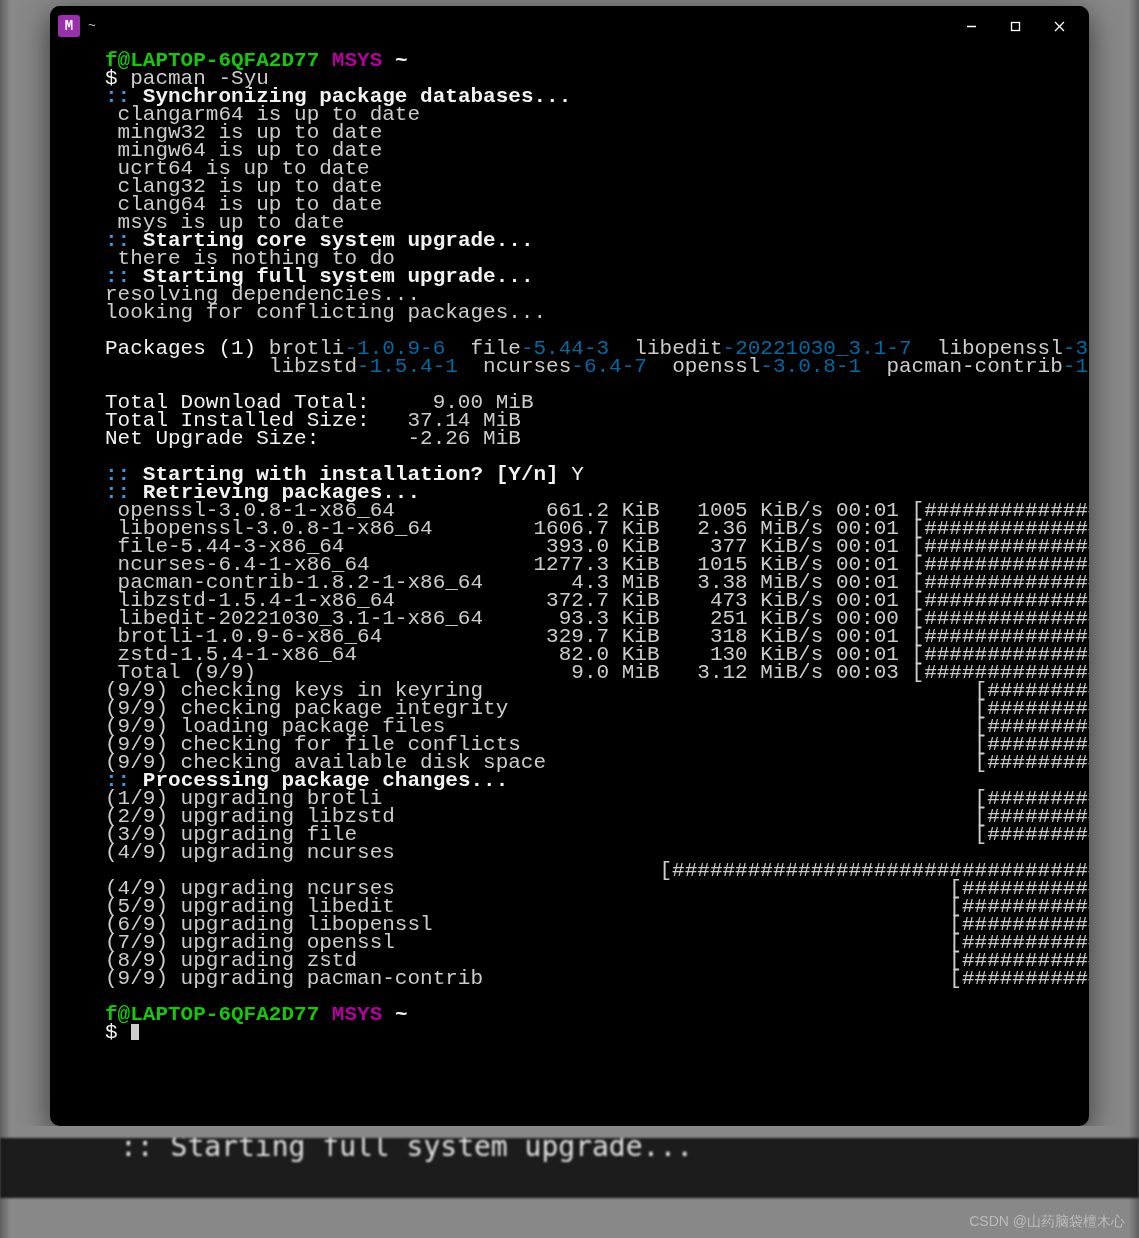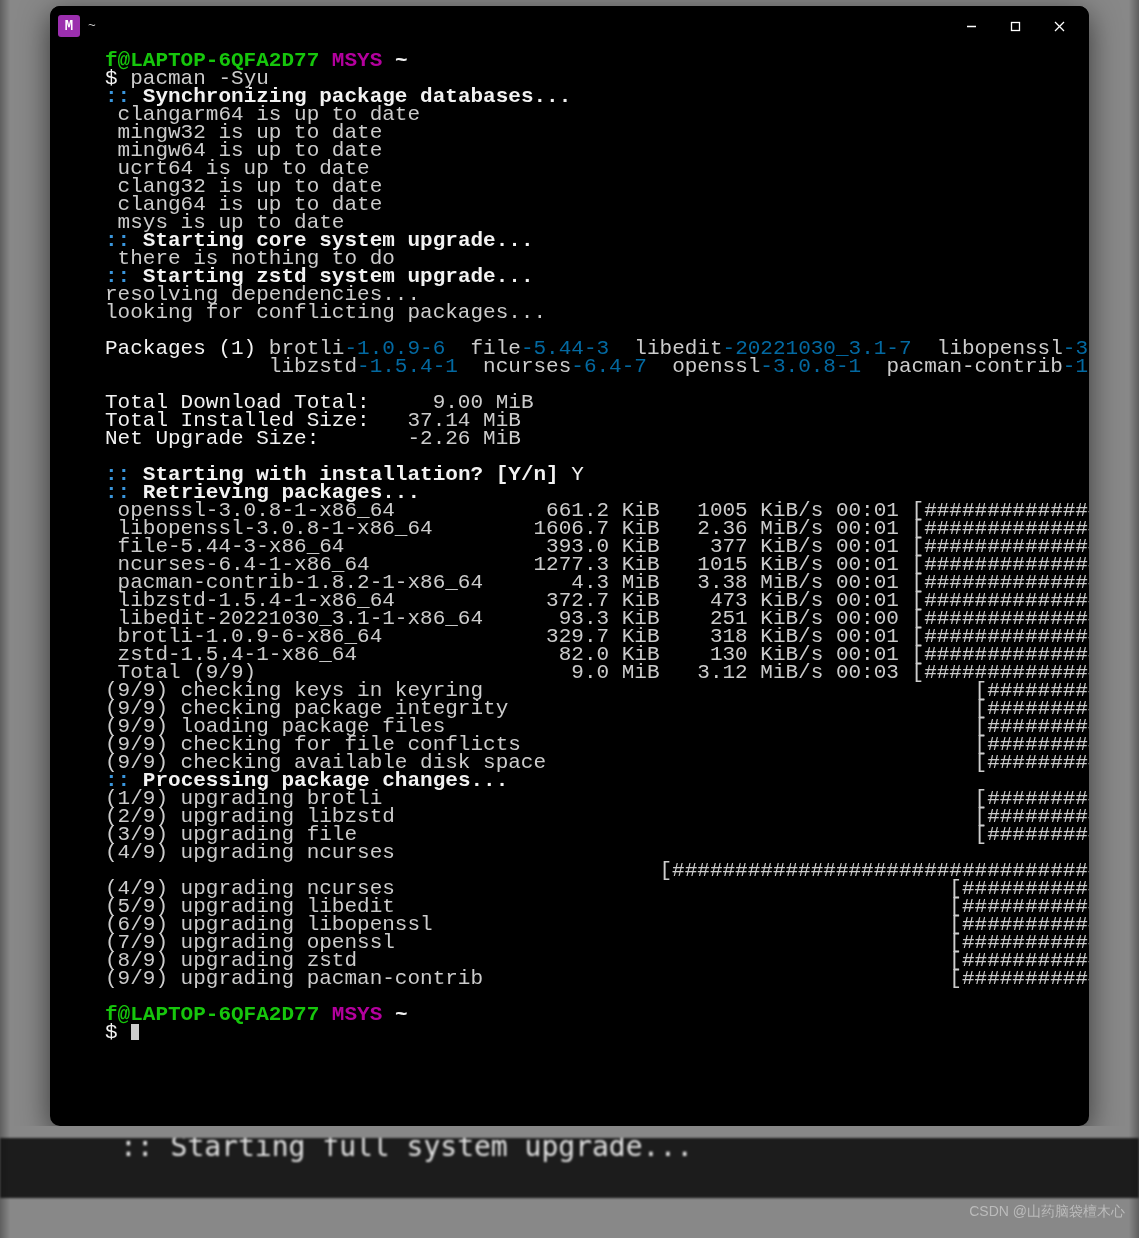--- a/index.html
+++ b/index.html
@@ -10,21 +10,21 @@
   .titlebar .btn{width:44px;height:30px;display:flex;align-items:center;justify-content:center;color:#fff;font-size:12px;}
   .titlebar .btn svg{stroke:#fff;stroke-width:1.3;fill:none;}
   .term{flex:1;padding:6px 8px 8px 8px;color:#ccc;white-space:pre;overflow:hidden;font-size:21px;margin-left:47px;}
   .g{color:#16c60c;}
   .m{color:#b4009e;}
   .w{color:#f2f2f2;}
   .b{font-weight:bold;}
   .cy{color:#3a96dd;}
   .gray{color:#0369a1;}
   .caret{display:inline-block;width:8px;height:16px;background:#ccc;margin-left:1px;vertical-align:-2px;}
-  .watermark{position:fixed;bottom:18px;right:14px;color:#bbb;font-family:sans-serif;font-size:14px;}
+  .watermark{position:fixed;bottom:8px;right:14px;color:#bbb;font-family:sans-serif;font-size:14px;}
   .side-shadow{position:fixed;left:0;top:0;bottom:0;width:10px;background:linear-gradient(90deg,rgba(0,0,0,.3),transparent);}
   .side-shadow.r{left:auto;right:0;transform:scaleX(-1);}
   .bottom-strip{position:fixed;left:0;right:0;bottom:40px;height:60px;background:#111;color:#eee;white-space:pre;font-family:Consolas,monospace;font-size:28px;padding-left:120px;overflow:hidden;filter:blur(1px);opacity:.9;}
 </style>
 </head>
 <body>
 
 <div class="side-shadow"></div>
 <div class="side-shadow r"></div>
 
@@ -55,21 +55,21 @@
 <span class="cy b">::</span> <span class="w b">Synchronizing package databases...</span>
  clangarm64 is up to date
  mingw32 is up to date
  mingw64 is up to date
  ucrt64 is up to date
  clang32 is up to date
  clang64 is up to date
  msys is up to date
 <span class="cy b">::</span> <span class="w b">Starting core system upgrade...</span>
  there is nothing to do
-<span class="cy b">::</span> <span class="w b">Starting zstd system upgrade...</span>
+<span class="cy b">::</span> <span class="w b">Starting full system upgrade...</span>
 resolving dependencies...
 looking for conflicting packages...
 
 <span class="w">Packages (1)</span> brotli<span class="gray">-1.0.9-6</span>  file<span class="gray">-5.44-3</span>  libedit<span class="gray">-20221030_3.1-7</span>  libopenssl<span class="gray">-3.0.8-1</span>
              libzstd<span class="gray">-1.5.4-1</span>  ncurses<span class="gray">-6.4-7</span>  openssl<span class="gray">-3.0.8-1</span>  pacman-contrib<span class="gray">-1.8.2-8</span>  zstd<span class="gray">-1.5.4-1</span>
 
 <span class="w">Total Download Total:  </span>   9.00 MiB
 <span class="w">Total Installed Size: </span>  37.14 MiB
 <span class="w">Net Upgrade Size:     </span>  -2.26 MiB
 

